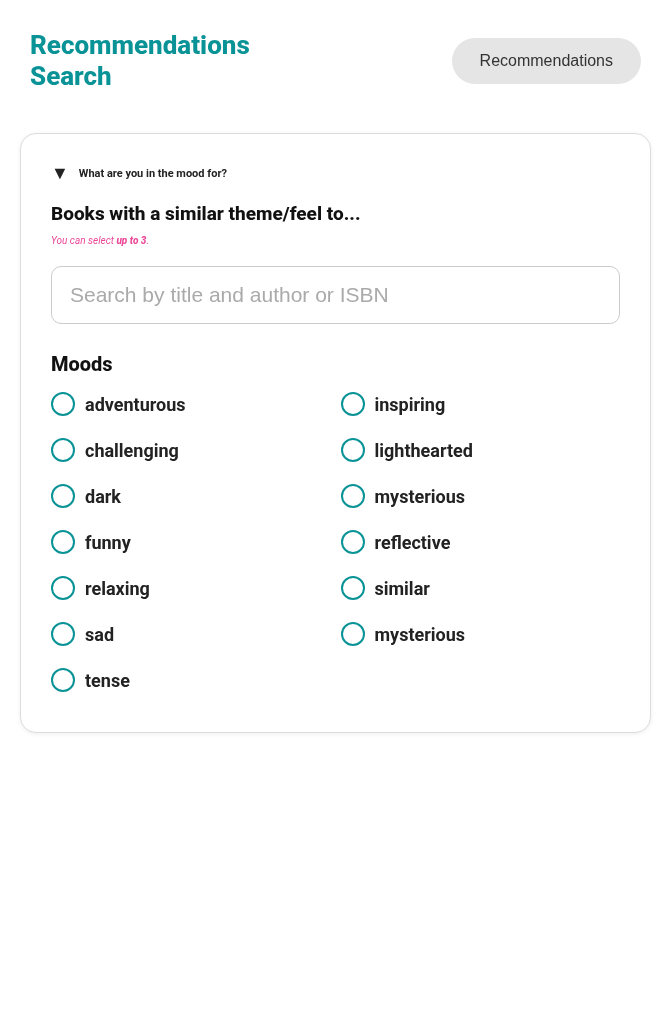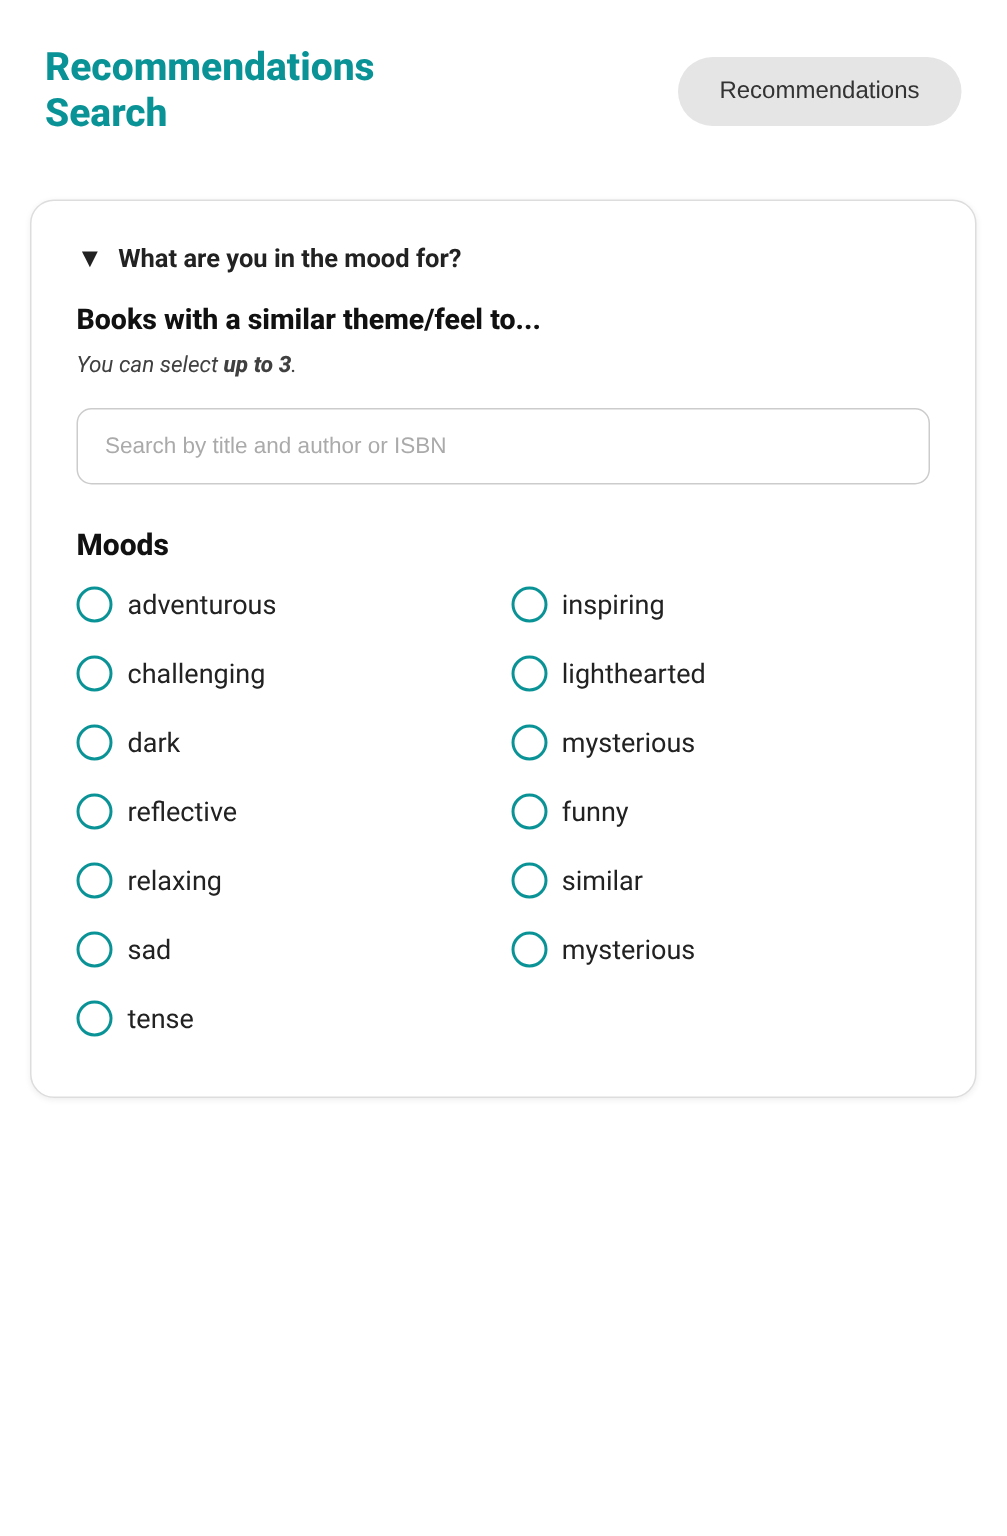--- a/index.html
+++ b/index.html
@@ -60,51 +60,51 @@
       cursor: pointer;
     }
 
     .chevron-down {
       font-size: 18px;
       font-weight: 900;
       color: #222;
     }
 
     .section-toggle-label {
-      font-size: 17px;
+      font-size: 11px;
       font-weight: 700;
       color: #222;
     }
 
     .books-heading {
       font-size: 19px;
       font-weight: 800;
       color: #111;
       margin-bottom: 8px;
       line-height: 1.3;
     }
 
     .select-hint {
-      font-size: 15px;
-      color: #404040;
+      font-size: 10px;
+      color: #ec4899;
       margin-bottom: 20px;
       font-style: italic;
     }
 
     .select-hint strong {
       font-style: italic;
       font-weight: 800;
     }
 
     .search-input {
       width: 100%;
       padding: 16px 18px;
       border: 1.5px solid #ccc;
       border-radius: 10px;
-      font-size: 15px;
+      font-size: 21px;
       color: #888;
       outline: none;
       margin-bottom: 28px;
     }
 
     .search-input::placeholder {
       color: #aaa;
     }
 
     .moods-heading {
@@ -136,21 +136,21 @@
       background: white;
       flex-shrink: 0;
       display: flex;
       align-items: center;
       justify-content: center;
     }
 
     .mood-label {
       font-size: 18px;
       color: #222;
-      font-weight: 400;
+      font-weight: 700;
     }
   </style>
 </head>
 <body>
 
 <div class="header">
   <div class="header-title">Recommendations Search</div>
   <button class="recommendations-button">Recommendations</button>
 </div>
 
@@ -191,28 +191,28 @@
       <div class="mood-item">
       <div class="mood-checkbox"></div>
       <span class="mood-label">dark</span>
     </div>
       <div class="mood-item">
       <div class="mood-checkbox"></div>
       <span class="mood-label">mysterious</span>
     </div>
       <div class="mood-item">
       <div class="mood-checkbox"></div>
+      <span class="mood-label">funny</span>
+    </div>
+      <div class="mood-item">
+      <div class="mood-checkbox"></div>
       <span class="mood-label">reflective</span>
     </div>
       <div class="mood-item">
       <div class="mood-checkbox"></div>
-      <span class="mood-label">funny</span>
-    </div>
-      <div class="mood-item">
-      <div class="mood-checkbox"></div>
       <span class="mood-label">relaxing</span>
     </div>
       <div class="mood-item">
       <div class="mood-checkbox"></div>
       <span class="mood-label">similar</span>
     </div>
       <div class="mood-item">
       <div class="mood-checkbox"></div>
       <span class="mood-label">sad</span>
     </div>

